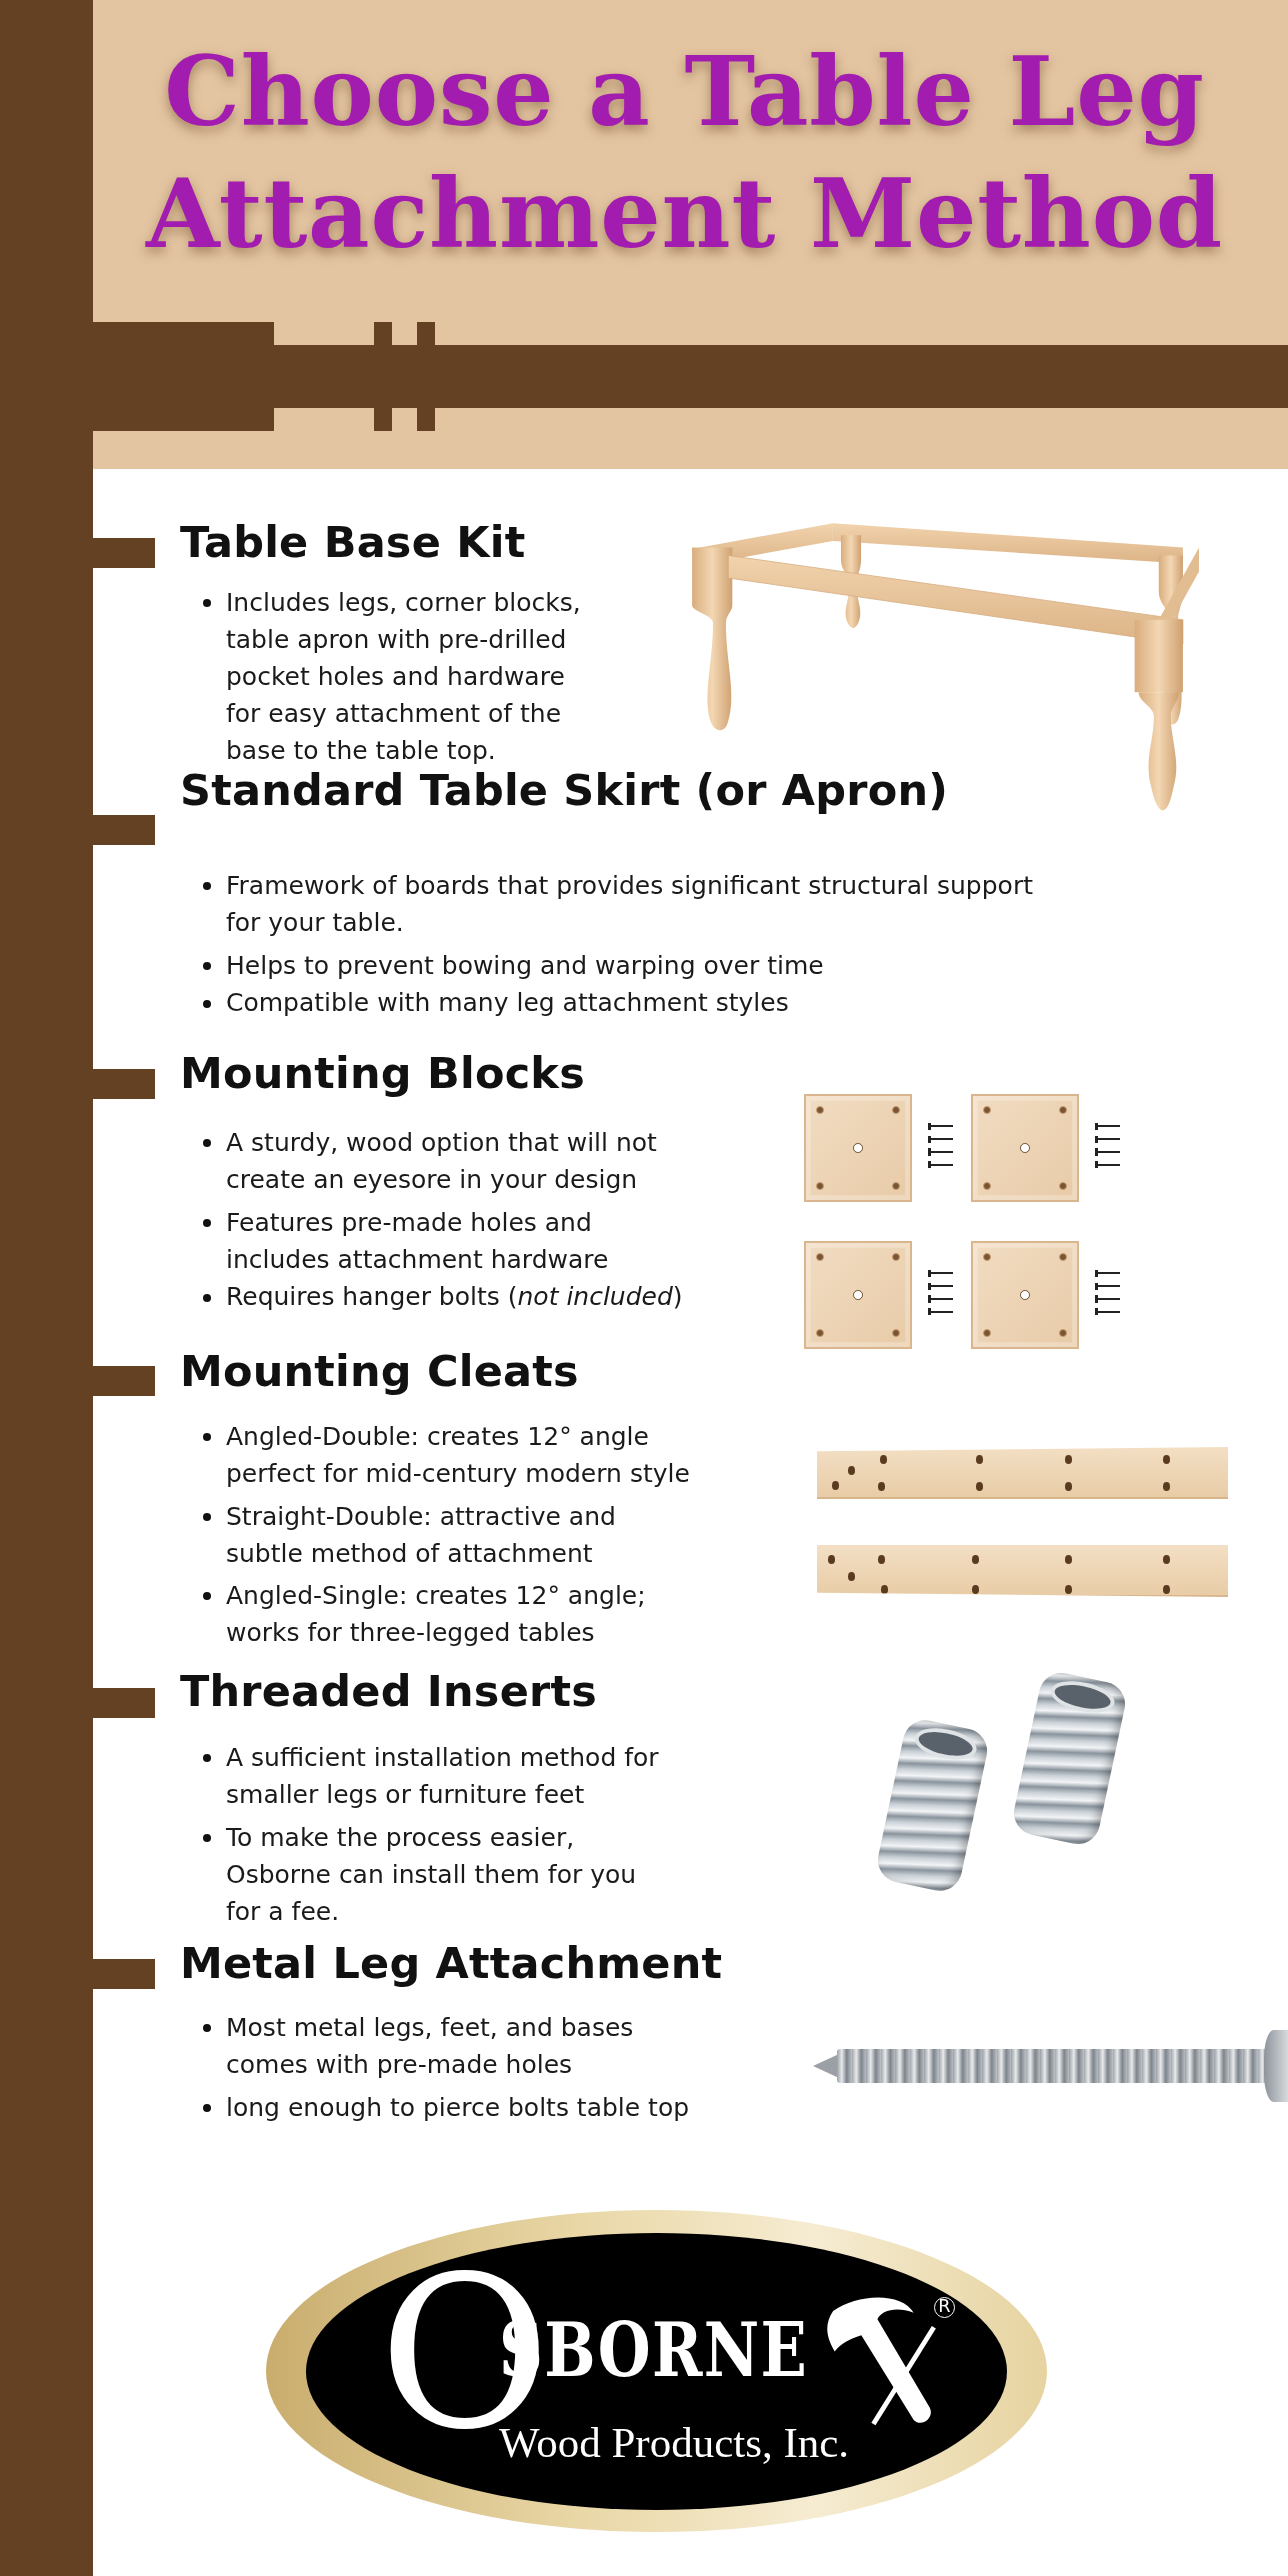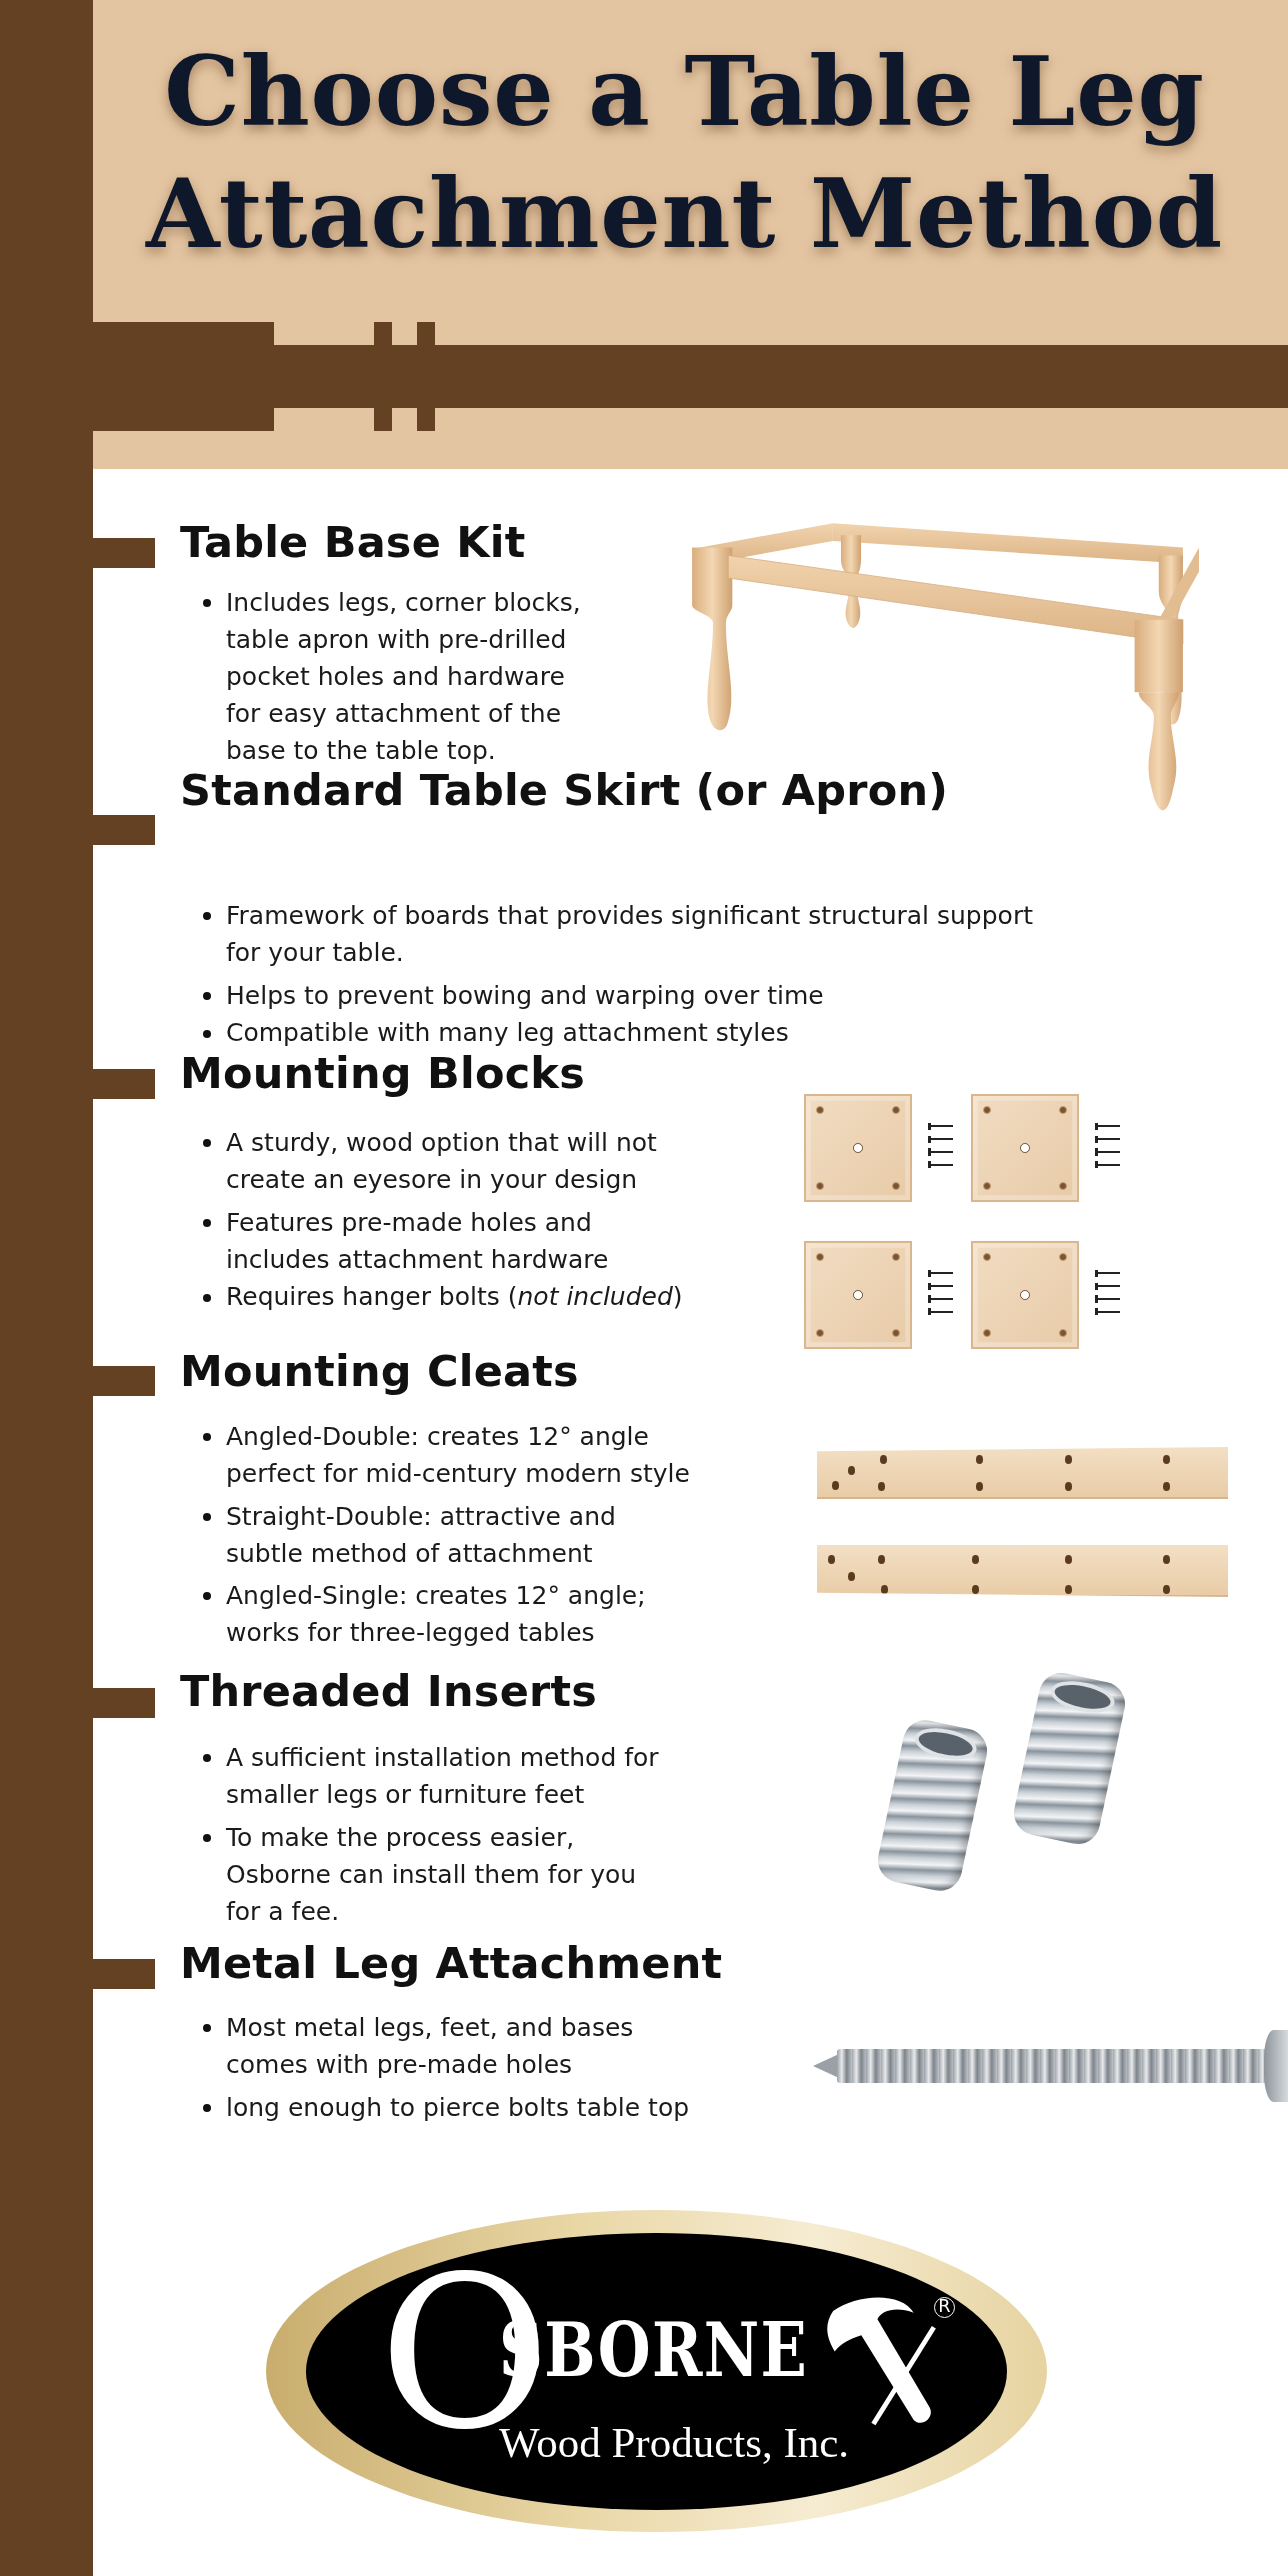--- a/index.html
+++ b/index.html
@@ -8,21 +8,21 @@
 
   .header-bg { position: absolute; left: 0; top: 0; width: 1288px; height: 469px; background: #e4c5a2; }
   .left-bar { position: absolute; left: 0; top: 0; width: 93px; height: 2576px; background: #634122; }
   .hb-block { position: absolute; left: 92px; top: 322px; width: 182px; height: 109px; background: #634122; }
   .hb-bar { position: absolute; left: 92px; top: 345px; width: 1196px; height: 63px; background: #634122; }
   .hb-tick { position: absolute; top: 322px; width: 17.7px; height: 109px; background: #634122; }
   .hb-tick.t1 { left: 374px; }
   .hb-tick.t2 { left: 417px; }
 
   .title { position: absolute; left: 97px; top: 31px; width: 1175px; text-align: center;
-    font-family: "DejaVu Serif", "Liberation Serif", serif; font-weight: bold; color: #0f172a;
+    font-family: "DejaVu Serif", "Liberation Serif", serif; font-weight: bold; color: #a21caf;
     font-size: 95px; line-height: 122px; letter-spacing: 0.8px;
     text-shadow: 0 4.8px 11.3px rgba(110,75,40,0.55); }
   .title span { display: block; }
   .marker { position: absolute; left: 93px; width: 62px; height: 30px; background: #634122; }
   .sec-title { position: absolute; left: 180px; font-family: "DejaVu Sans", sans-serif; font-weight: bold;
     font-size: 43px; color: #111; white-space: nowrap; letter-spacing: 0.2px; }
   ul.bullets { position: absolute; left: 203px; list-style: none; font-size: 25px; line-height: 37px; color: #1a1a1a; }
   ul.bullets li { position: relative; padding-left: 23px; margin-bottom: 5.6px; }
   ul.bullets li::before { content: ""; position: absolute; left: 0; top: 15.3px; width: 8px; height: 8px; border-radius: 50%; background: #111; }
   ul.bullets li span.line { display: block; white-space: nowrap; }
@@ -108,21 +108,21 @@
   <polygon points="65,70 630,150 630,180 65,98" fill="url(#wd)" stroke="#d6ad80" stroke-width="1"></polygon>
 
   <polygon points="600,150 650,60 650,90 600,180" fill="#e3bd92"></polygon>
 
   <rect x="570" y="150" width="60" height="90" fill="url(#lg)"></rect>
   <path d="M575,240 h50 c0,12 -10,18 -10,30 c0,30 12,55 4,85 c-3,14 -6,30 -14,32 c-8,-2 -12,-18 -15,-32 c-8,-30 4,-55 4,-85 c0,-12 -19,-18 -19,-30z" fill="url(#lg)"></path>
 </svg>
 
 <div class="marker" style="top:815px"></div>
 <h2 class="sec-title" style="top:765px">Standard Table Skirt (or Apron)</h2>
-<ul class="bullets" style="top:897px">
+<ul class="bullets" style="top:867px">
   <li>
     <span class="line">Framework of boards that provides significant structural support</span>
     <span class="line">for your table.</span>
   </li>
   <li>
     <span class="line">Helps to prevent bowing and warping over time</span>
   </li>
   <li style="margin-top:-4.8px">
     <span class="line">Compatible with many leg attachment styles</span>
   </li>

